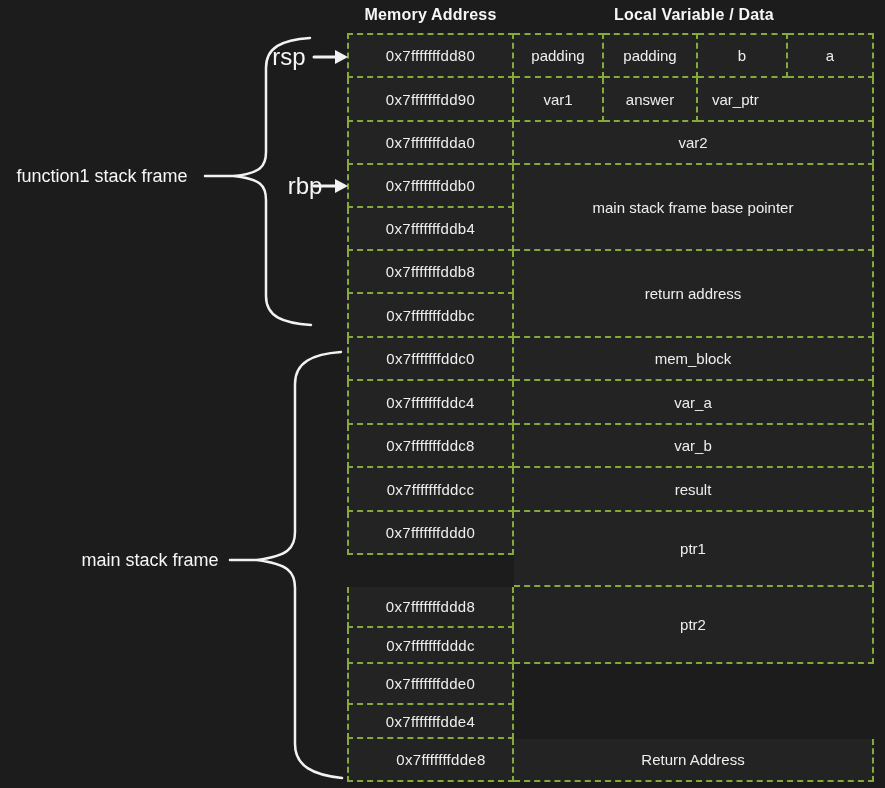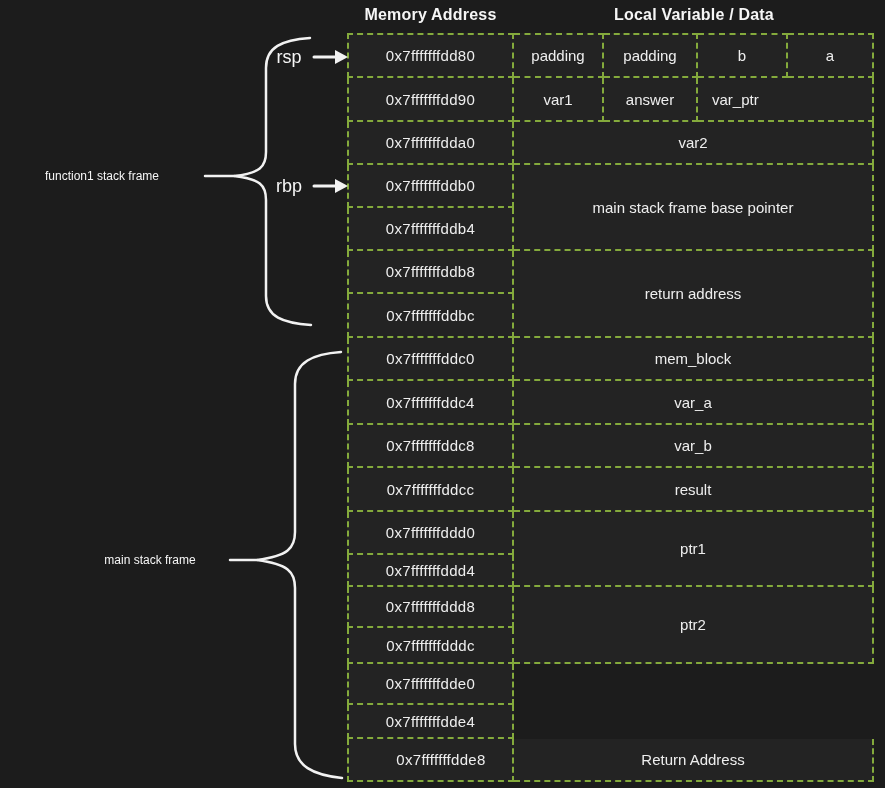--- a/index.html
+++ b/index.html
@@ -32,26 +32,26 @@
     background:var(--cell);color:var(--text);font-size:15px;
     border-right:2px dashed var(--green);
     border-bottom:2px dashed var(--green);
     white-space:nowrap;overflow:hidden;
   }
   .cell.addr{border-left:2px dashed var(--green);letter-spacing:.3px;}
   .cell.top{border-top:2px dashed var(--green);}
   .cell.left{justify-content:flex-start;padding-left:14px;}
   .overlay{position:absolute;left:0;top:0;pointer-events:none;}
   .lbl{position:absolute;color:var(--bright);line-height:22px;}
-  .lbl-frame{font-size:12px;text-align:center;}
+  .lbl-frame{font-size:18px;text-align:center;}
   #lbl-f1{left:2px;top:165px;width:200px;}
   #lbl-main{left:70px;top:549px;width:160px;}
-  .lbl-reg{font-size:18px;text-align:center;width:44px;}
+  .lbl-reg{font-size:24px;text-align:center;width:44px;}
   #lbl-rsp{left:267px;top:46px;}
-  #lbl-rbp{left:267px;top:175px;}
+  #lbl-rbp{left:283px;top:175px;}
 </style>
 </head>
 <body>
 
 <div class="stage">
 
   <div class="hdr hdr-addr">Memory Address</div>
   <div class="hdr hdr-data">Local Variable / Data</div>
 
   <div class="grid" id="grid">
@@ -60,21 +60,20 @@
       <div class="cell addr" style="grid-area: 3 / 1;">0x7fffffffdda0</div>
       <div class="cell addr" style="grid-area: 4 / 1;">0x7fffffffddb0</div>
       <div class="cell addr" style="grid-area: 5 / 1;">0x7fffffffddb4</div>
       <div class="cell addr" style="grid-area: 6 / 1;">0x7fffffffddb8</div>
       <div class="cell addr" style="grid-area: 7 / 1;">0x7fffffffddbc</div>
       <div class="cell addr" style="grid-area: 8 / 1;">0x7fffffffddc0</div>
       <div class="cell addr" style="grid-area: 9 / 1;">0x7fffffffddc4</div>
       <div class="cell addr" style="grid-area: 10 / 1;">0x7fffffffddc8</div>
       <div class="cell addr" style="grid-area: 11 / 1;">0x7fffffffddcc</div>
       <div class="cell addr" style="grid-area: 12 / 1;">0x7fffffffddd0</div>
-      <div class="cell addr" style="grid-area: 13 / 1;">0x7fffffffddd4</div>
       <div class="cell addr" style="grid-area: 14 / 1;">0x7fffffffddd8</div>
       <div class="cell addr" style="grid-area: 15 / 1;">0x7fffffffdddc</div>
       <div class="cell addr" style="grid-area: 16 / 1;">0x7fffffffdde0</div>
       <div class="cell addr" style="grid-area: 17 / 1;">0x7fffffffdde4</div>
       <div class="cell addr" style="grid-area: 18 / 1; padding-left: 21px;">0x7fffffffdde8</div>
       <div class="cell data top" style="grid-area: 1 / 2 / span 1 / span 1;">padding</div>
       <div class="cell data top" style="grid-area: 1 / 3 / span 1 / span 1;">padding</div>
       <div class="cell data top" style="grid-area: 1 / 4 / span 1 / span 1;">b</div>
       <div class="cell data top" style="grid-area: 1 / 5 / span 1 / span 1;">a</div>
       <div class="cell data" style="grid-area: 2 / 2 / span 1 / span 1;">var1</div>

